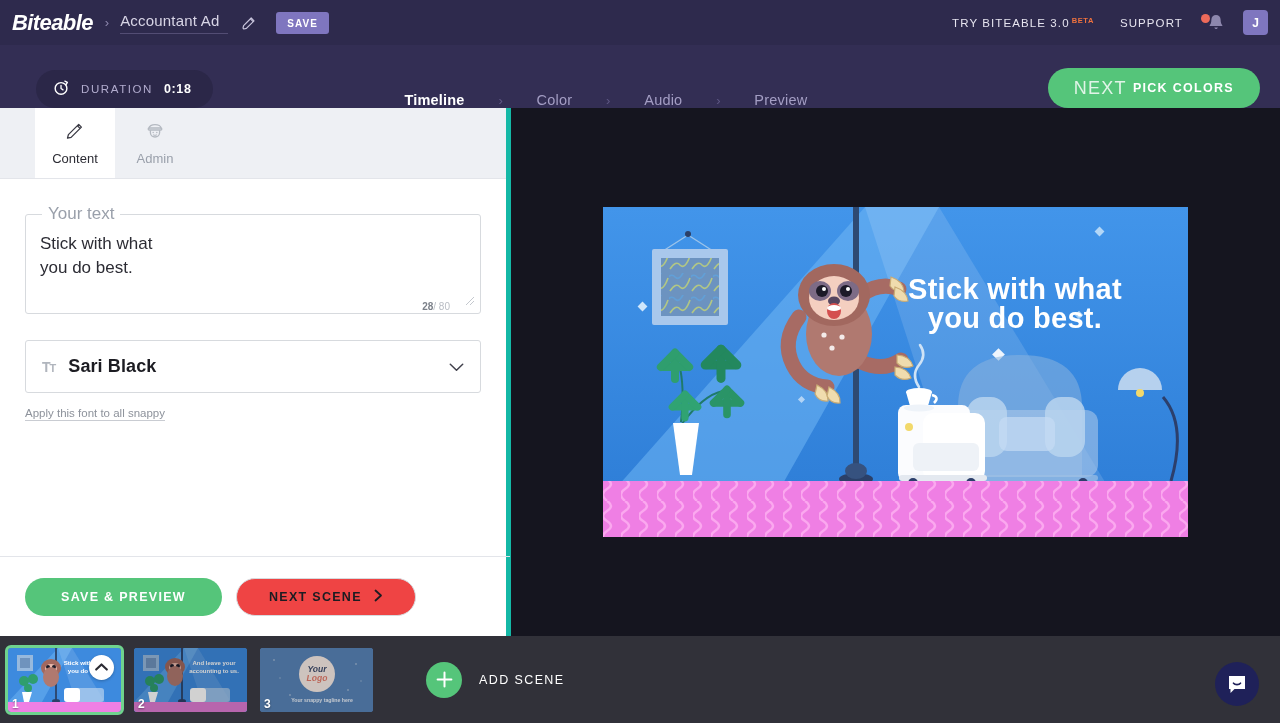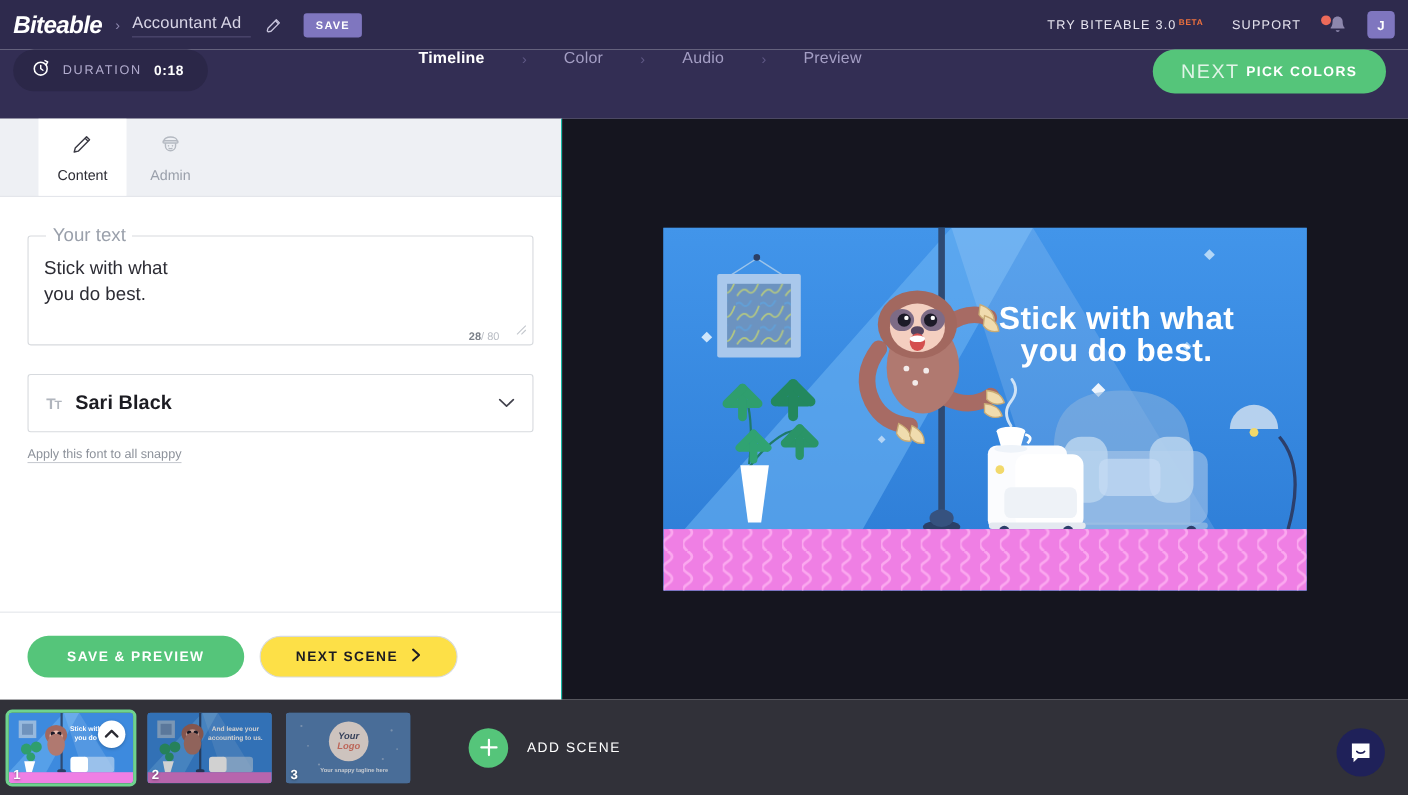--- a/index.html
+++ b/index.html
@@ -56,21 +56,21 @@
   }
   .avatar {
     margin-left: 18px; width: 25px; height: 25px; border-radius: 4px;
     background: #7f76bf; color: #fff; font-size: 12px; font-weight: bold;
     display: flex; align-items: center; justify-content: center; cursor: pointer;
   }
 
   
   .navbar {
     position: absolute; top: 45px; left: 0; width: 1280px; height: 63px;
-    background: #332e54; display: flex; align-items: flex-start;
+    background: #332e54; display: flex; align-items: flex-end; padding-left: 24px;
   }
   .duration-pill {
     margin-left: 12px; height: 38px; border-radius: 19px;
     background: #2b2748; display: flex; align-items: center;
     padding: 0 22px 0 17px; gap: 11px; cursor: pointer;
   }
   .duration-label { color: #b2acce; font-size: 11.5px; letter-spacing: 1.6px; }
   .duration-value { color: #ffffff; font-size: 12.5px; font-weight: bold; letter-spacing: .6px; }
 
   .steps { display: flex; align-items: center; margin-left: 191px; }
@@ -85,21 +85,21 @@
     background: #55c57a; border: none; border-radius: 20px;
     height: 40px; padding: 0 26px; cursor: pointer;
     display: flex; align-items: center; gap: 6px;
   }
   .next-btn .w1 { color: #e0f4e7; font-size: 18px; letter-spacing: 1.3px; }
   .next-btn .w2 { color: #ffffff; font-size: 12.5px; font-weight: bold; letter-spacing: 1.3px; }
 
   
   .leftpanel {
     position: absolute; top: 108px; left: 0; width: 511px; height: 528px;
-    background: #ffffff; border-right: 1px solid #14b8a6;
+    background: #ffffff; border-right: 5px solid #14b8a6;
   }
   .tabbar {
     height: 71px; background: #eef0f4; display: flex; align-items: stretch;
     border-bottom: 1px solid #e3e5ea;
   }
   .tabbar .spacer-l { width: 35px; }
   .tab {
     width: 80px; display: flex; flex-direction: column;
     align-items: center; justify-content: center; gap: 5px; cursor: pointer;
   }
@@ -141,21 +141,21 @@
     position: absolute; bottom: 0; left: 0; width: 510px; height: 80px;
     border-top: 1px solid #e3e5ea;
     display: flex; align-items: center; padding-left: 25px; gap: 14px;
   }
   .save-preview {
     background: #55c57a; border: none; border-radius: 22px; height: 38px;
     color: #ffffff; font-size: 12.5px; font-weight: bold; letter-spacing: 1.3px;
     padding: 0 36px; cursor: pointer;
   }
   .next-scene {
-    background: #fde047; border: 1px solid #d7dade; border-radius: 22px; height: 38px;
+    background: #ef4444; border: 1px solid #d7dade; border-radius: 22px; height: 38px;
     color: #1c1c22; font-size: 12.5px; font-weight: bold; letter-spacing: 1.3px;
     padding: 0 32px; cursor: pointer; display: flex; align-items: center; gap: 12px;
   }
 
   
   .stage {
     position: absolute; top: 108px; left: 511px; width: 769px; height: 528px;
     background: #15151f;
   }
   .video {

